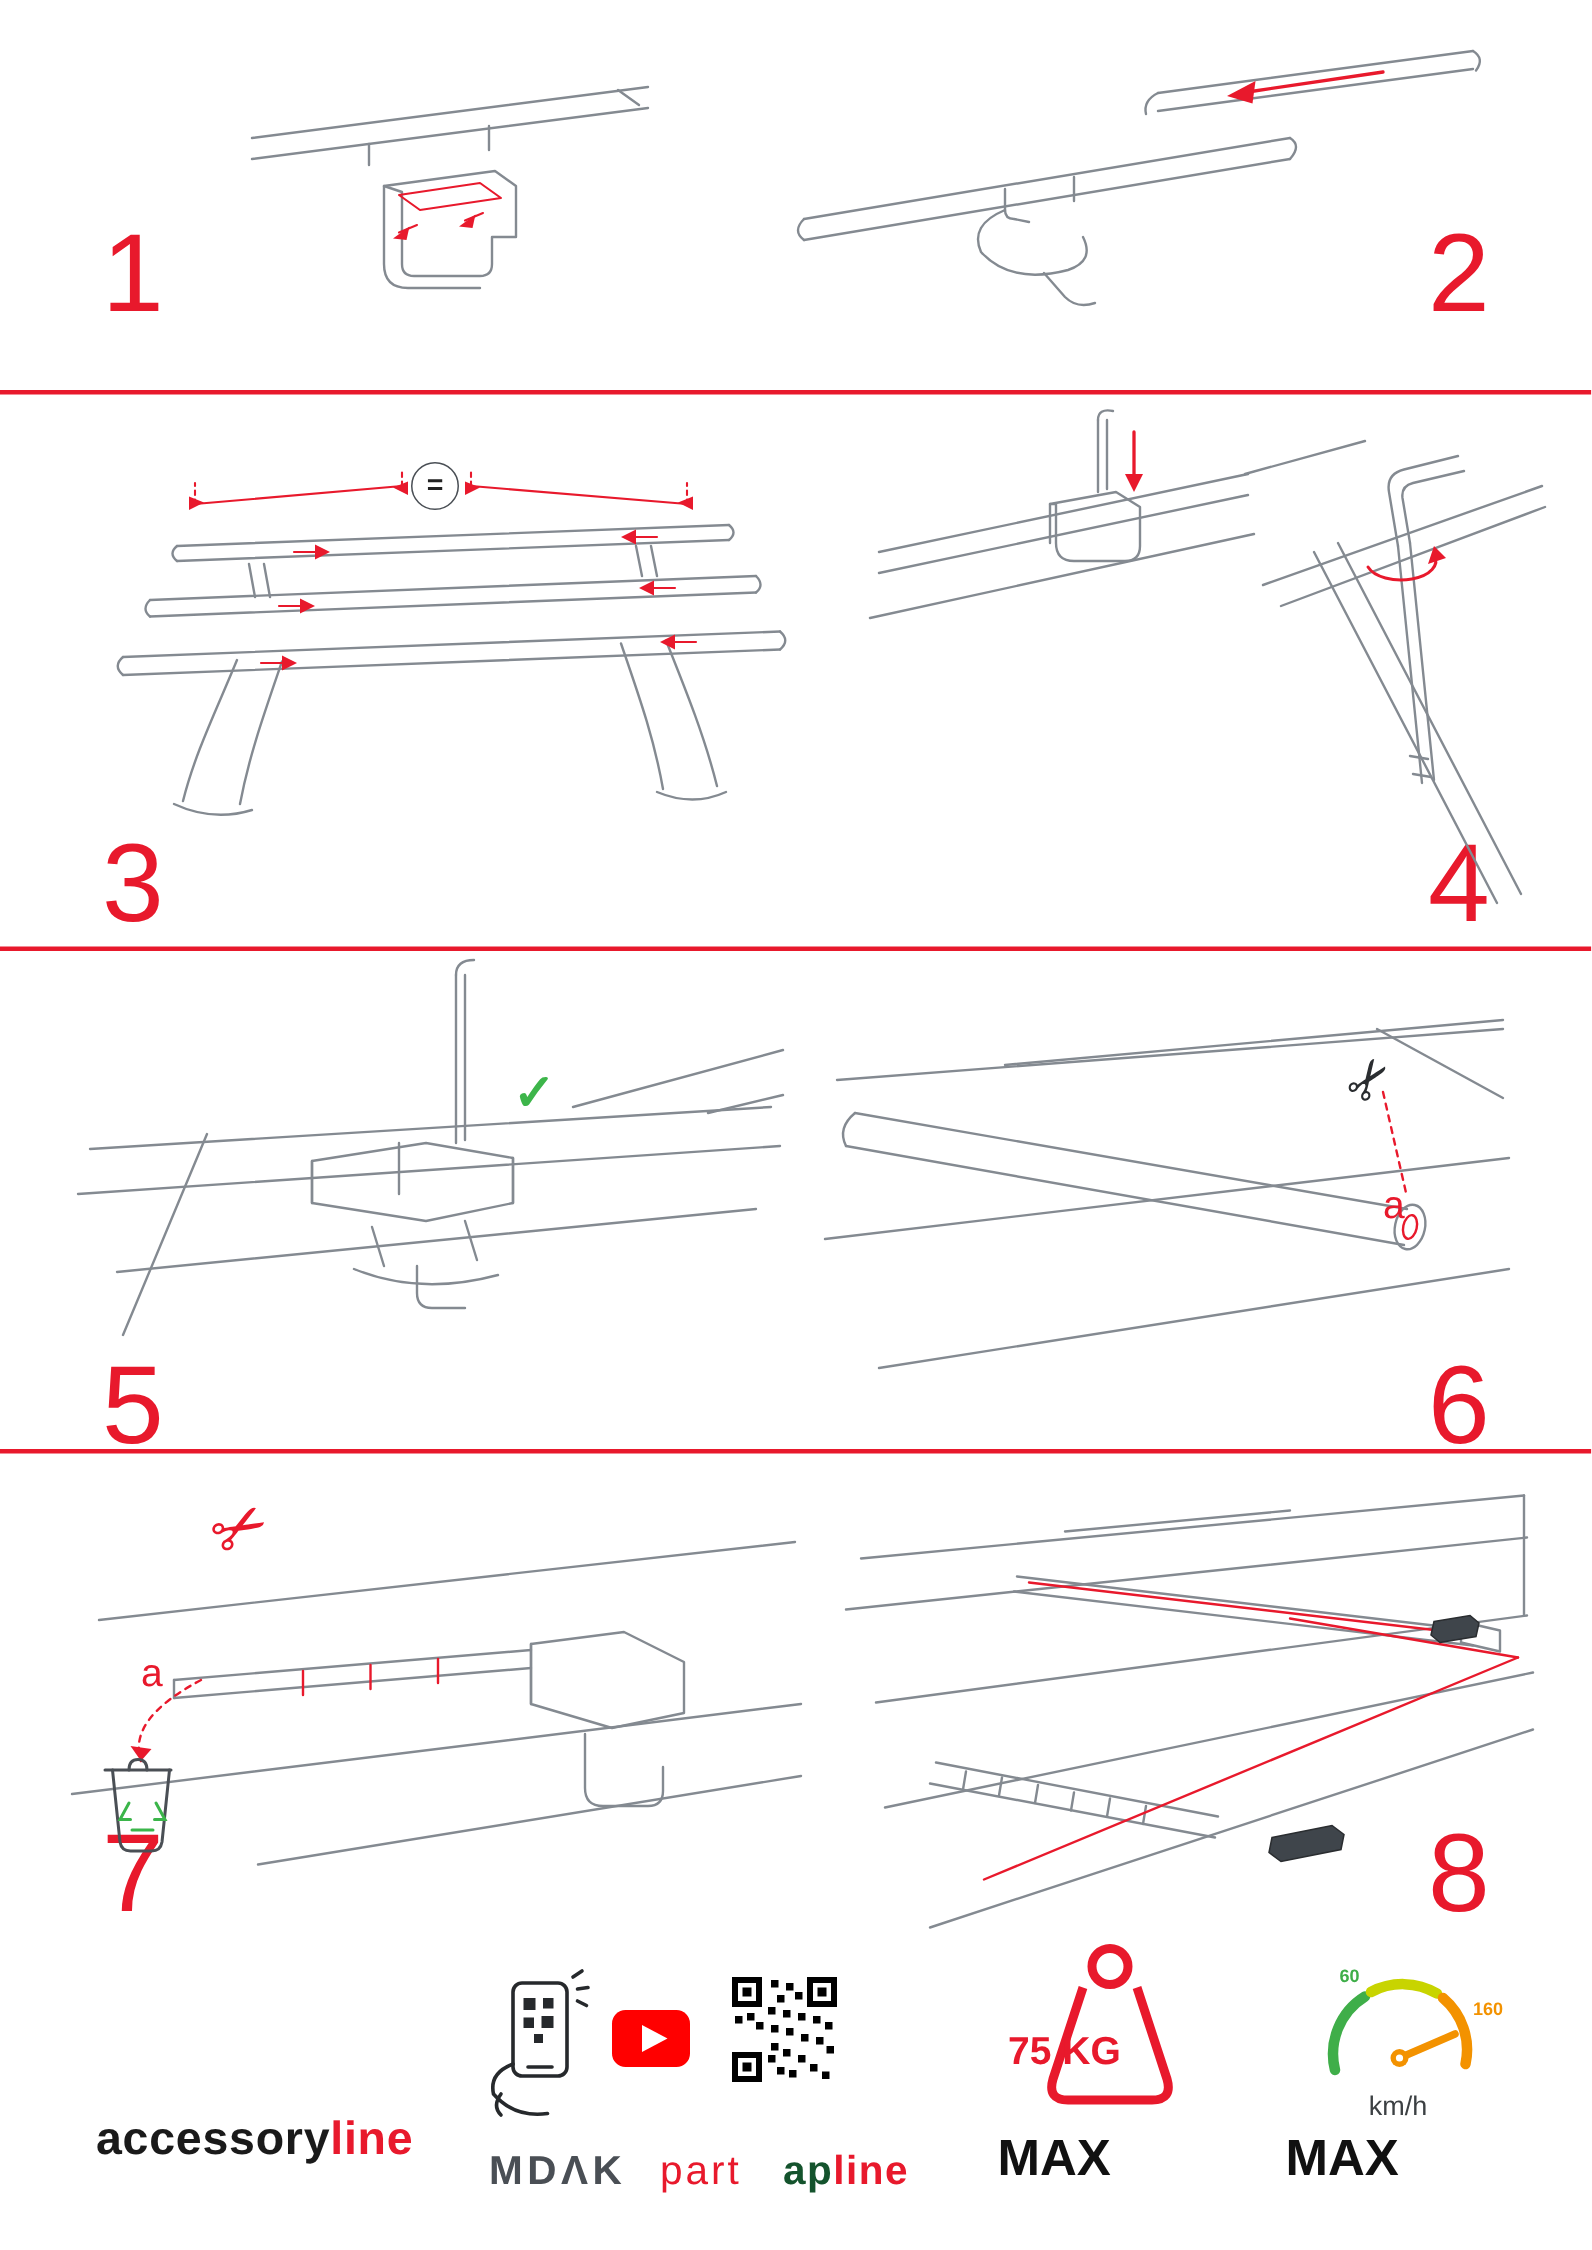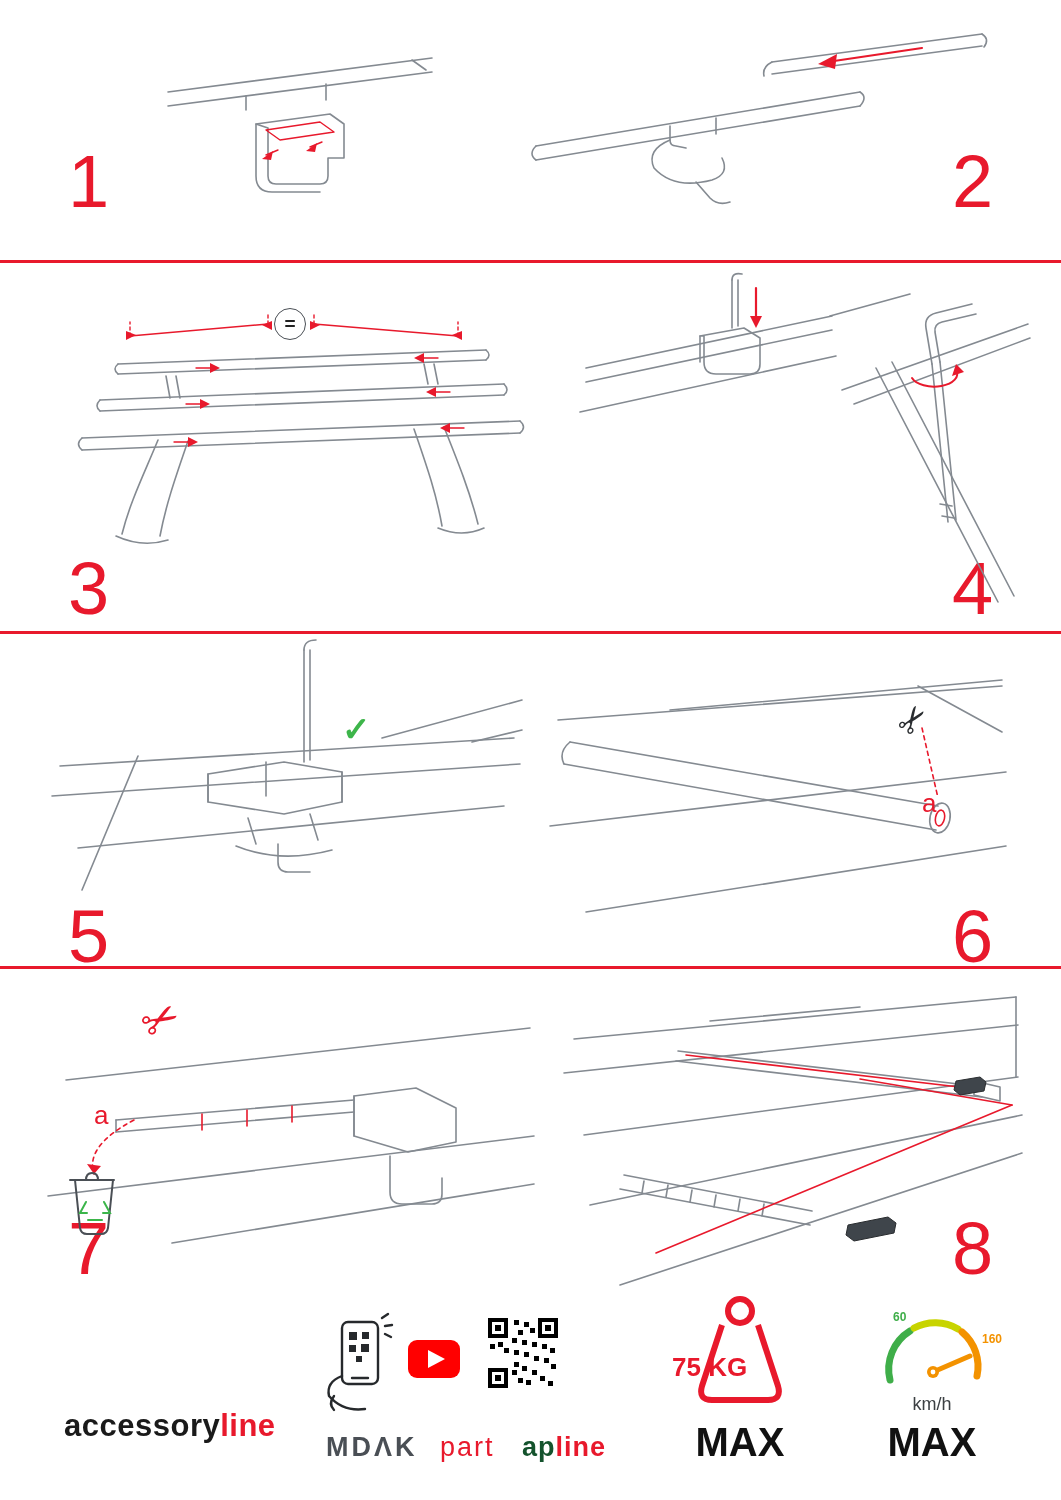--- a/index.html
+++ b/index.html
@@ -15,21 +15,21 @@
   .scissors.red{color:#e8192c;font-size:44px;transform:rotate(-30deg);}
   .cut-a{color:#e8192c;font-size:26px;font-weight:400;}
   .logo{position:absolute;color:#312783;font-size:54px;font-weight:700;letter-spacing:3px;}
   .brandline{position:absolute;font-size:31px;font-weight:700;color:#1a1a1a;letter-spacing:.5px;}
   .brandline .red{color:#e8192c;}
   .partner{position:absolute;font-size:27px;font-weight:700;color:#4a4f55;letter-spacing:3px;margin-left:30px;}
   .partner.red{color:#e8192c;letter-spacing:2px;}
   .partner .dark{color:#14532d;}
   .partner .red-part{color:#e8192c;}
   .kg{position:absolute;width:136px;text-align:left;color:#e8192c;font-size:26px;font-weight:700;}
-  .max{position:absolute;width:150px;text-align:center;color:#111;font-size:40px;font-weight:700;}
+  .max{position:absolute;width:150px;text-align:left;color:#111;font-size:34px;font-weight:700;}
   .speed-tick{position:absolute;font-size:12px;font-weight:700;}
   .kmh{position:absolute;width:124px;text-align:center;font-size:18px;color:#3c4043;}
   svg{position:absolute;overflow:visible;}
   .ink{stroke:#848a91;stroke-width:1.6;fill:none;stroke-linecap:round;stroke-linejoin:round;}
   .red{stroke:#e8192c;fill:none;stroke-linecap:round;stroke-linejoin:round;}
 </style>
 </head>
 <body>
 
 <div class="page">

